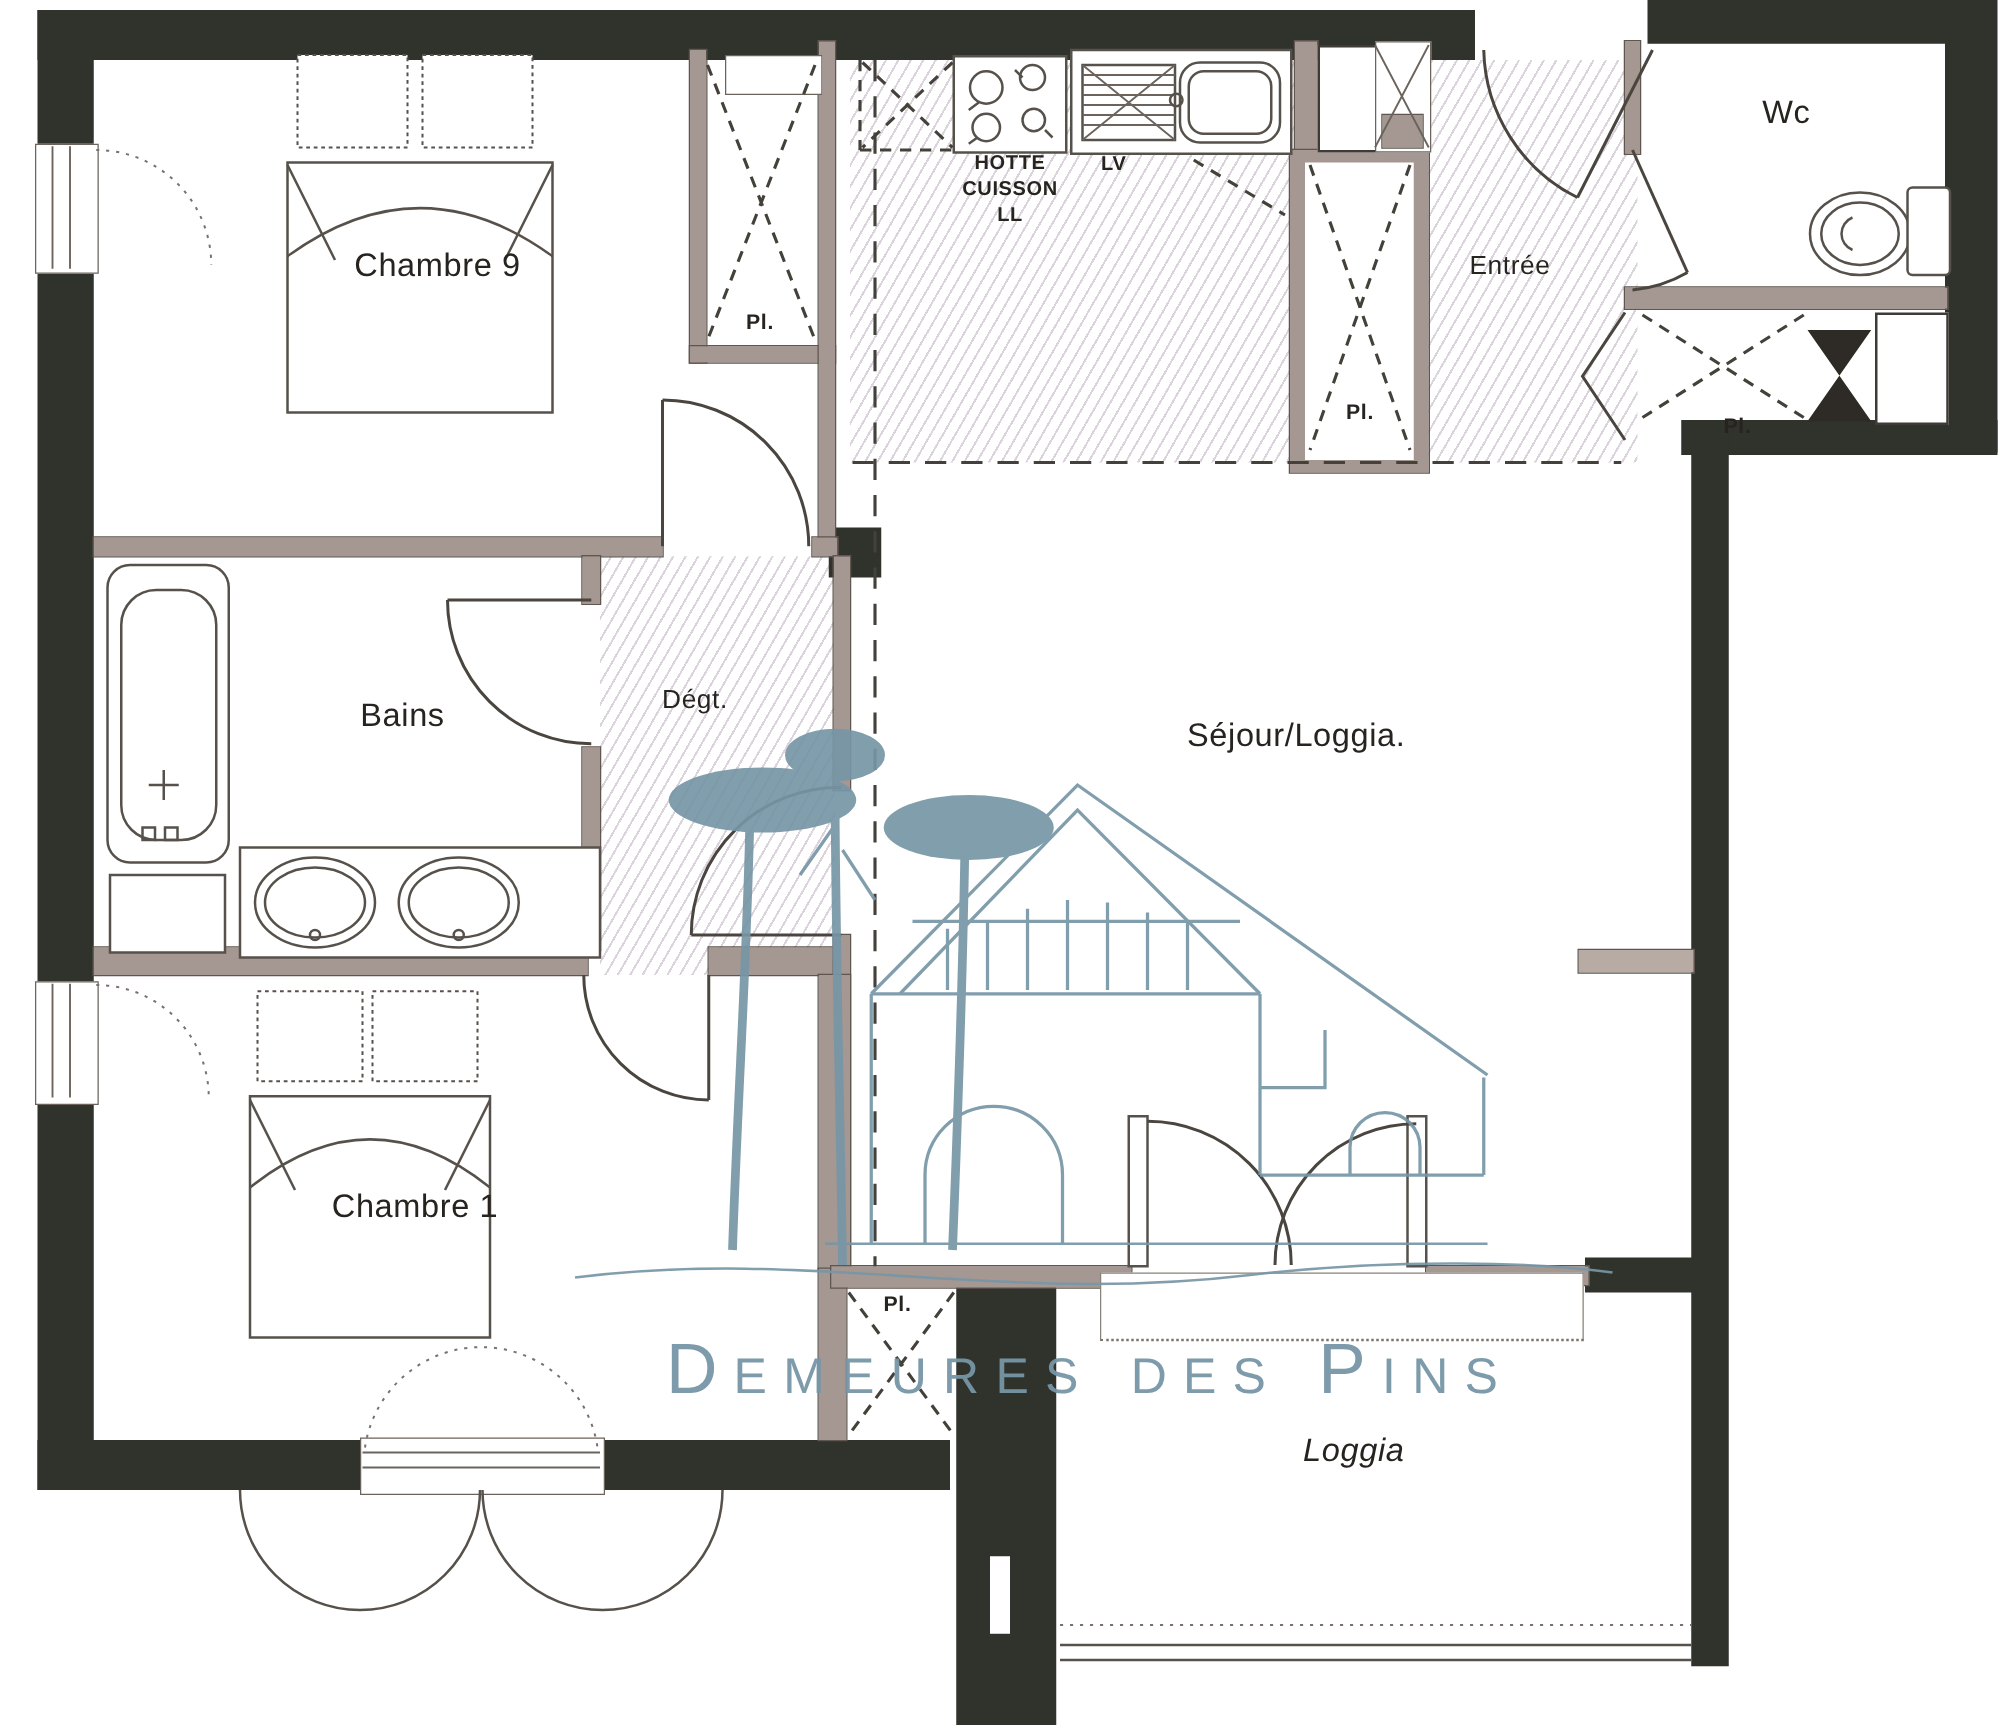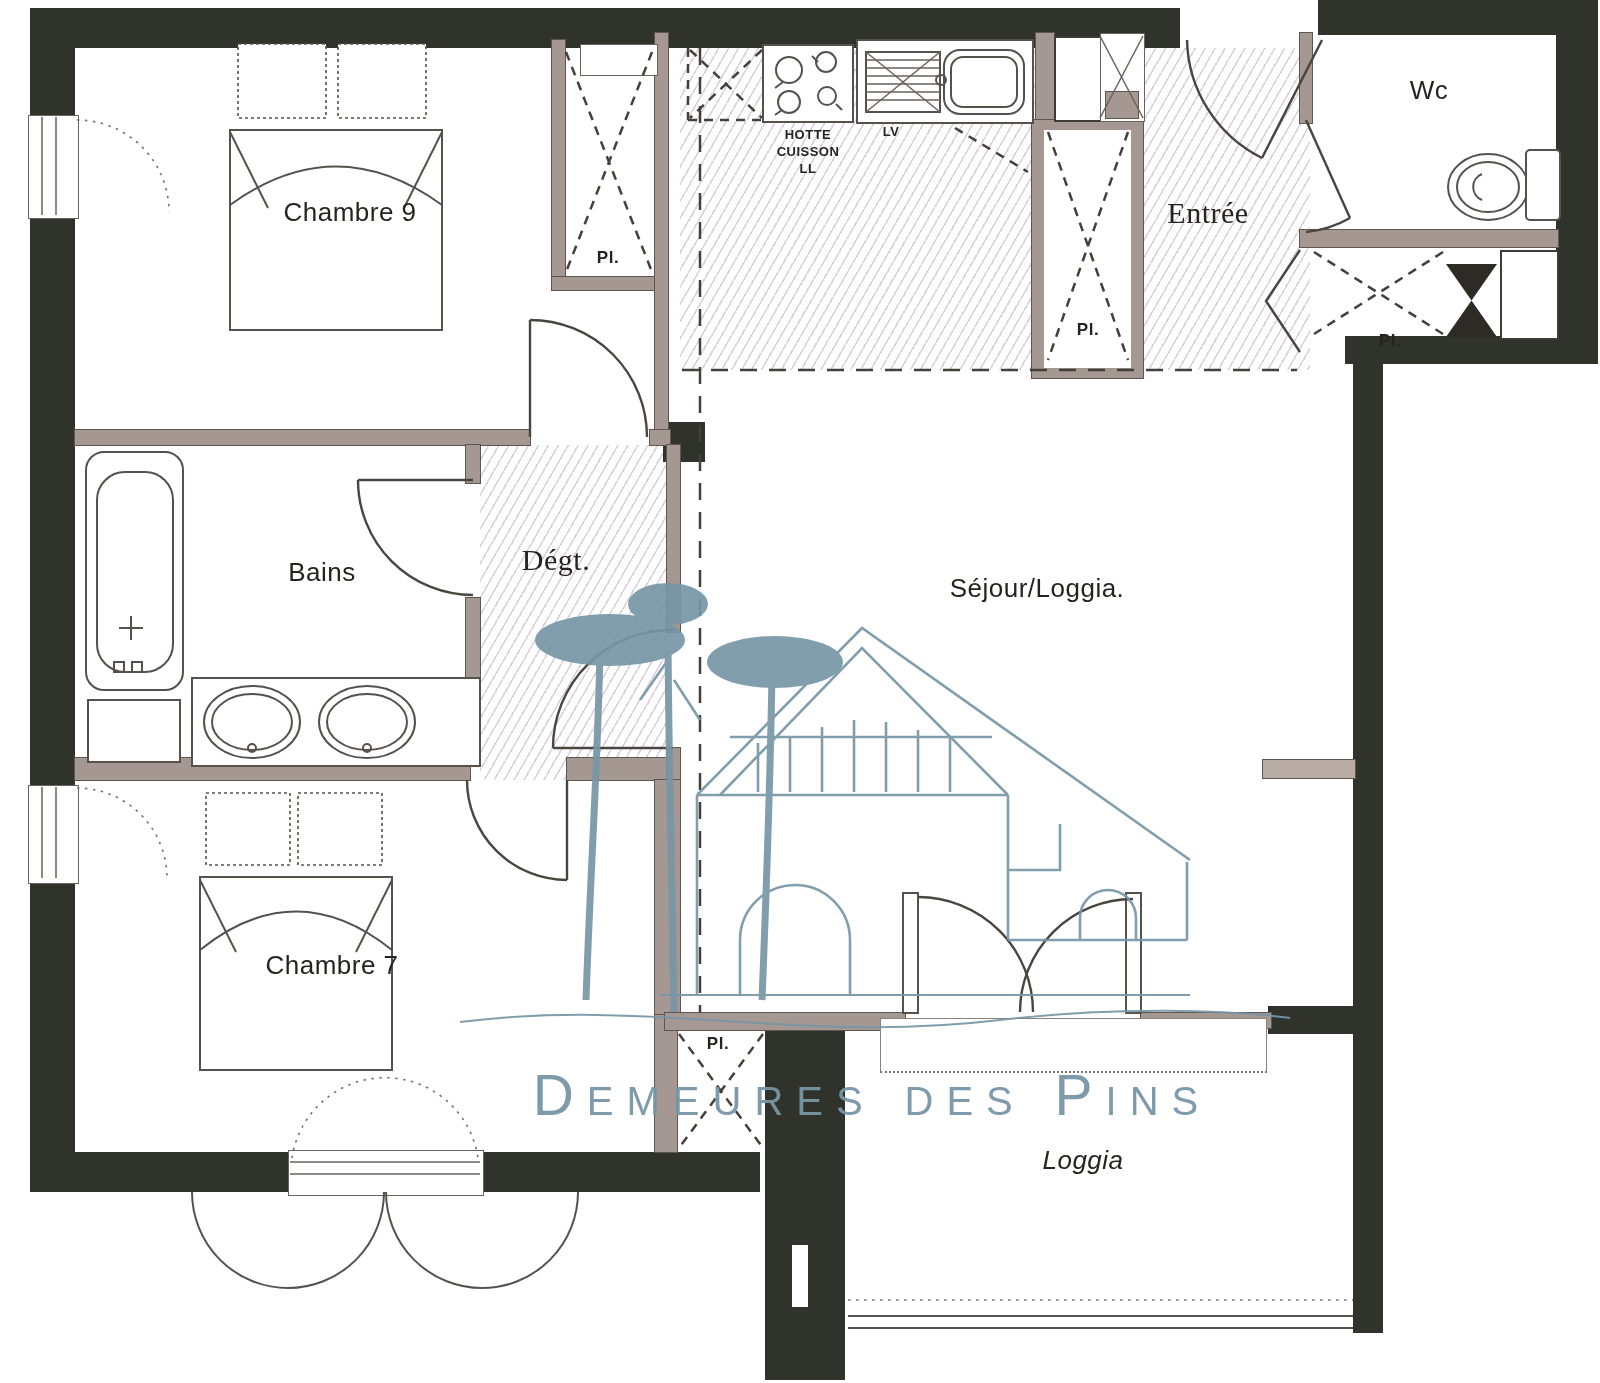--- a/index.html
+++ b/index.html
@@ -33,23 +33,23 @@
   .dashx{stroke:var(--c-dash);fill:none;stroke-width:2.5;stroke-dasharray:9 7;}
   .dashline{stroke:var(--c-dash);fill:none;stroke-width:2.5;stroke-dasharray:17 12;}
   .dotted{stroke:#7a6f78;fill:none;stroke-width:1.6;stroke-dasharray:2.5 5.5;}
   .door{stroke:#4a453f;fill:none;stroke-width:2.4;}
   .pillow{stroke:var(--c-line);fill:#fff;stroke-width:1.6;stroke-dasharray:3 3;}
   .wm-draw{stroke:var(--c-watermark);fill:none;stroke-width:2.6;}
   .wm-fill{fill:var(--c-watermark);stroke:none;}
   .lbl{position:absolute;color:var(--c-label);transform:translate(-50%,-50%);
        white-space:nowrap;letter-spacing:0.5px;}
   .lbl-room{font-size:26px;}
-  .lbl-med{font-size:30px;font-family:Liberation Serif, serif;}
+  .lbl-med{font-size:21px;}
   .lbl-small{font-size:17px;font-weight:bold;}
-  .lbl-tiny{font-size:13px;font-weight:bold;text-align:center;line-height:1.3;}
+  .lbl-tiny{font-size:16px;font-weight:bold;text-align:center;line-height:1.3;}
   .wm-text{position:absolute;left:432px;top:1062px;width:880px;text-align:center;
        color:var(--c-watermark);font-size:57px;font-variant:small-caps;letter-spacing:13px;
        opacity:.95;}
 </style>
 </head>
 <body>
 
 <div class="stage">
 
   <div class="hatch" style="left:680px;top:48px;width:630px;height:322px;"></div>
@@ -265,21 +265,21 @@
       <path class="wm-draw" d="M1187,862 V940 M1008,940 H1187"></path>
       <path class="wm-draw" d="M1080,940 V918 A28,28 0 0 1 1136,918 V940"></path>
       <path class="wm-draw" style="stroke-width:2" d="M460,1022 C650,998 800,1044 1000,1020 C1120,1006 1230,1010 1290,1018"></path>
       <path class="wm-draw" style="stroke-width:2" d="M660,995 H1190"></path>
     </g>
   </svg>
 
   <div class="lbl lbl-room" style="left:350px;top:212px;">Chambre 9</div>
   <div class="lbl lbl-room" style="left:322px;top:572px;text-align:right;">Bains</div>
   <div class="lbl lbl-med" style="left:556px;top:560px;">Dégt.</div>
-  <div class="lbl lbl-room" style="left:332px;top:965px;">Chambre 7</div>
+  <div class="lbl lbl-room" style="left:332px;top:965px;">Chambre 1</div>
   <div class="lbl lbl-room" style="left:1037px;top:588px;">Séjour/Loggia.</div>
   <div class="lbl lbl-med" style="left:1208px;top:213px;">Entrée</div>
   <div class="lbl lbl-room" style="left:1429px;top:90px;">Wc</div>
   <div class="lbl lbl-room" style="left:1083px;top:1160px;font-style:italic;">Loggia</div>
 
   <div class="lbl lbl-small" style="left:608px;top:258px;">Pl.</div>
   <div class="lbl lbl-small" style="left:1088px;top:330px;">Pl.</div>
   <div class="lbl lbl-small" style="left:1390px;top:341px;">Pl.</div>
   <div class="lbl lbl-small" style="left:718px;top:1044px;">Pl.</div>
 

